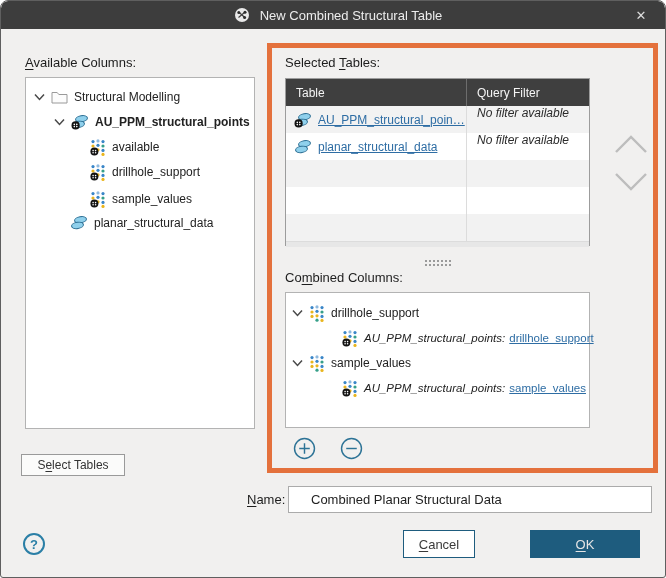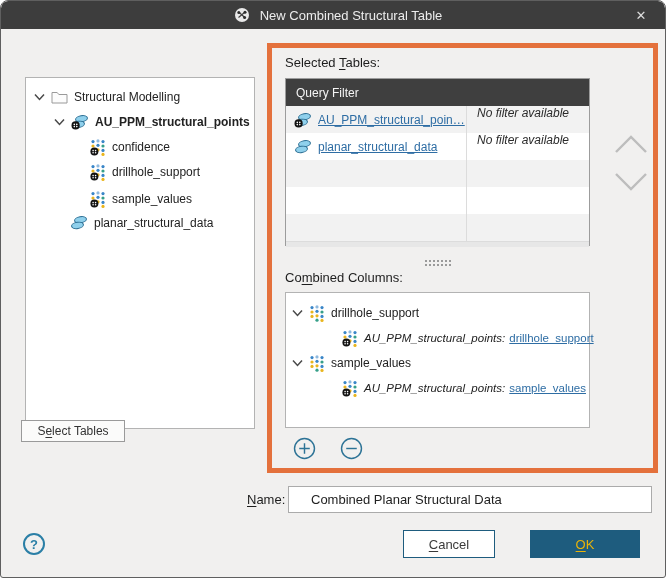--- a/index.html
+++ b/index.html
@@ -49,21 +49,21 @@
     background-size:100% 2px;background-position:0 0,0 4px;background-repeat:no-repeat;}
 
   .src-prefix{font-style:italic;color:#222;margin-right:4px;white-space:nowrap;}
   .combined-child{font-size:11.5px;}
 
   .round-btn{position:absolute;width:23px;height:23px;cursor:pointer;display:flex;}
 
   
   .push-btn{position:absolute;height:28px;box-sizing:border-box;border:1px solid #1e5c7e;background:#fff;
             color:#3a3a3a;font-size:13px;display:flex;align-items:center;justify-content:center;cursor:pointer;}
-  .push-btn.primary{background:#1e5c7e;color:#eab308;}
+  .push-btn.primary{background:#1e5c7e;color:#e5e5e5;}
   .flat-btn{position:absolute;box-sizing:border-box;border:1px solid #9a9a9a;background:#fbfbfa;color:#333;
             font-size:12px;display:flex;align-items:center;justify-content:center;cursor:pointer;}
   #name-input{position:absolute;left:287px;top:485px;width:364px;height:27px;box-sizing:border-box;
               border:1px solid #ababab;background:#fff;font-family:inherit;font-size:13px;color:#222;padding:0 22px;}
   .help-btn{position:absolute;left:22px;top:532px;width:22px;height:22px;border:2px solid #2b7fa6;border-radius:50%;
             box-sizing:border-box;color:#2b7fa6;font-size:13px;font-weight:bold;display:flex;align-items:center;
             justify-content:center;cursor:pointer;}
 
   .orange-rect{position:absolute;left:266px;top:42px;width:391px;height:430px;border:5px solid #e4713c;
                box-sizing:border-box;pointer-events:none;}
@@ -82,20 +82,21 @@
         <circle cx="11" cy="5.2" r="1.5" fill="#2c2c2c"></circle>
         <circle cx="10.6" cy="10.6" r="1.5" fill="#2c2c2c"></circle>
       </svg>
     </span>
     <span class="ttext">New Combined Structural Table</span>
     <span class="close-btn">✕</span>
   </div>
 
   <div class="orange-rect"></div>
 
+  <div class="panel-label abs" style="left:24px;top:54px;"><u>A</u>vailable Columns:</div>
 
   <div class="box" style="left:24px;top:76px;width:228px;height:350px;">
 
     <div class="tree-row" style="left:8px;top:8px;">
       <span class="expander">
         <svg width="11" height="8" viewBox="0 0 11 8">
             <polyline points="1,1.5 5.5,6.5 10,1.5" fill="none" stroke="#4a4a4a" stroke-width="1.5"></polyline>
           </svg>
       </span>
       <span class="tico">
@@ -138,21 +139,21 @@
           <circle cx="8" cy="10.8" r="1.6" fill="#e9b51e"></circle>
             <circle cx="13" cy="11.4" r="1.6" fill="#3a86c8"></circle>
           <circle cx="13" cy="15.4" r="1.6" fill="#e9b51e"></circle>
           <circle cx="4.4" cy="12.6" r="4" fill="#121212"></circle>
           <circle cx="3.1" cy="11.6" r=".8" fill="#fff"></circle>
             <circle cx="5.6" cy="11.6" r=".8" fill="#fff"></circle>
           <circle cx="3.1" cy="13.8" r=".8" fill="#fff"></circle>
             <circle cx="5.6" cy="13.8" r=".8" fill="#fff"></circle>
         </svg>
       </span>
-      <span class="lbl">confidence</span>
+      <span class="lbl">available</span>
     </div>
 
     <div class="tree-row" style="left:64px;top:83px;">
       <span class="tico">
         <svg width="16" height="17" viewBox="0 0 16 17">
           <circle cx="3" cy="2.6" r="1.6" fill="#3a86c8"></circle>
             <circle cx="8" cy="1.9" r="1.6" fill="#8fb9de"></circle>
             <circle cx="13" cy="2.6" r="1.6" fill="#3a86c8"></circle>
           <circle cx="3" cy="7" r="1.6" fill="#e9b51e"></circle>
             <circle cx="8" cy="6.3" r="1.6" fill="#3a86c8"></circle>
@@ -196,28 +197,29 @@
       <span class="tico">
         <svg width="18" height="16" viewBox="0 0 18 16">
           <ellipse cx="10.5" cy="4.8" rx="6" ry="3.1" fill="#8fd0ec" stroke="#2b6e93" transform="rotate(-10 10.5 4.8)"></ellipse>
           <ellipse cx="7.5" cy="10.4" rx="6" ry="3.1" fill="#8fd0ec" stroke="#2b6e93" transform="rotate(-10 7.5 10.4)"></ellipse>
         </svg>
       </span>
       <span class="lbl">planar_structural_data</span>
     </div>
   </div>
 
-  <div class="flat-btn" style="left:20px;top:419px;width:104px;height:22px;">
+  <div class="flat-btn" style="left:20px;top:453px;width:104px;height:22px;">
     <span>S<u>e</u>lect Tables</span>
   </div>
 
   <div class="panel-label abs" style="left:284px;top:54px;">Selected <u>T</u>ables:</div>
 
   <div id="sel-table">
     <div class="grid-header">
+      <div class="c1">Table</div>
       <div class="c2">Query Filter</div>
     </div>
     <div class="grid-row alt">
       <div class="c1">
         <span class="tico">
           <svg width="18" height="16" viewBox="0 0 18 16">
             <ellipse cx="10.5" cy="4.8" rx="6" ry="3.1" fill="#8fd0ec" stroke="#2b6e93" transform="rotate(-10 10.5 4.8)"></ellipse>
             <ellipse cx="7.5" cy="10.4" rx="6" ry="3.1" fill="#8fd0ec" stroke="#2b6e93" transform="rotate(-10 7.5 10.4)"></ellipse>
             <circle cx="4.6" cy="11.4" r="4.1" fill="#121212"></circle>
             <circle cx="3.3" cy="10.4" r=".8" fill="#fff"></circle>
@@ -381,20 +383,20 @@
       <path d="M6.5 12 H17.5" stroke="#2d7396" stroke-width="1.5" fill="none"></path>
     </svg>
   </div>
 
   <div class="panel-label abs" style="left:246px;top:491px;"><u>N</u>ame:</div>
   <input id="name-input" type="text" value="Combined Planar Structural Data" style="">
 
   <div class="help-btn">
     <span>?</span>
   </div>
-  <div class="push-btn" style="left:402px;top:529px;width:92px;">
+  <div class="push-btn" style="left:402px;top:529px;width:72px;">
     <span><u>C</u>ancel</span>
   </div>
   <div class="push-btn primary" style="left:529px;top:529px;width:110px;">
     <span><u>O</u>K</span>
   </div>
 
 </div>
 
 </body></html>

